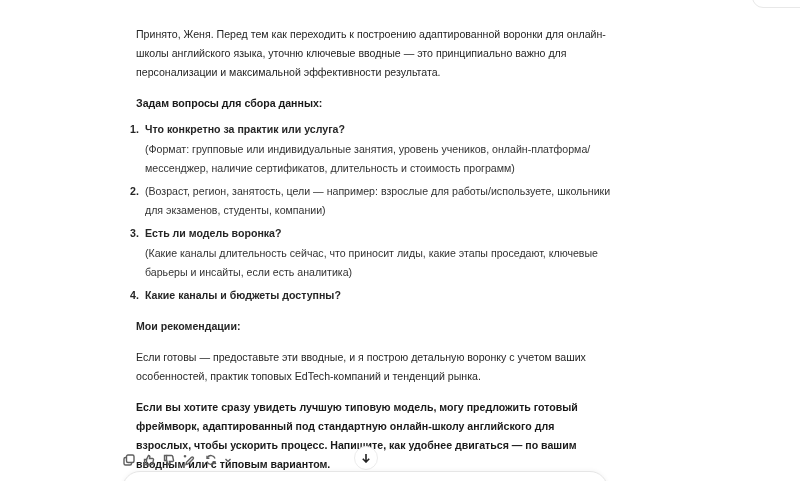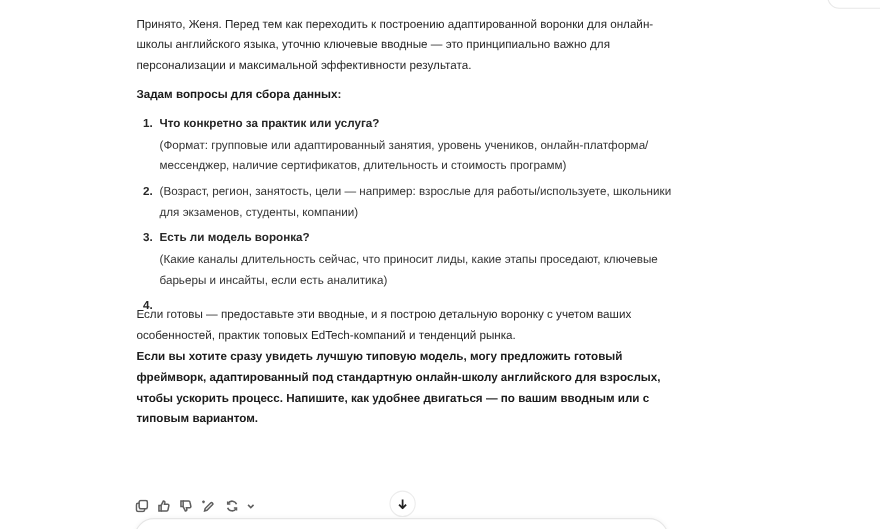--- a/index.html
+++ b/index.html
@@ -7,21 +7,21 @@
       width: 800px; height: 481px; overflow: hidden;
       background: #ffffff;
       font-family: "Liberation Sans", "DejaVu Sans", sans-serif;
       color: #1f1f1f;
     }
     .page { position: relative; width: 800px; height: 481px; }
     .message {
       position: absolute; left: 124px; top: 13px; width: 500px;
       font-size: 10.6px; line-height: 19px; color: #262626;
     }
-    .message p { margin: 0; }
+    .message p { margin: 12px; }
     .intro { margin-bottom: 7px !important; }
     .bold { font-weight: bold; color: #1a1a1a; }
     .q-heading { margin-bottom: 7px !important; }
     ol.questions { list-style: none; margin: 0; padding: 0; }
     ol.questions li { position: relative; padding-left: 21px; margin-bottom: 4px; }
     ol.questions li .num {
       position: absolute; left: 6px; top: 0; font-weight: bold;
     }
     ol.questions li .q-title { font-weight: bold; display: block; margin-bottom: 1px; }
     ol.questions li .q-detail { display: block; color: #333; }
@@ -66,37 +66,39 @@
   <div class="corner-pill"></div>
 
   <div class="message">
     <p class="intro">Принято, Женя. Перед тем как переходить к построению адаптированной воронки для онлайн-школы английского языка, уточню ключевые вводные — это принципиально важно для персонализации и максимальной эффективности результата.</p>
     <p class="bold q-heading">Задам вопросы для сбора данных:</p>
 
     <ol class="questions">
       <li>
         <span class="num">1.</span>
         <span class="q-title">Что конкретно за практик или услуга?</span>
-        <span class="q-detail">(Формат: групповые или адаптированный занятия, уровень учеников, онлайн-платформа/ мессенджер, наличие сертификатов, длительность и стоимость программ)</span>
+        <span class="q-detail">(Формат: групповые или индивидуальные занятия, уровень учеников, онлайн-платформа/ мессенджер, наличие сертификатов, длительность и стоимость программ)</span>
       </li>
       <li>
         <span class="num">2.</span>
         <span class="q-detail">(Возраст, регион, занятость, цели — например: взрослые для работы/используете, школьники для экзаменов, студенты, компании)</span>
       </li>
       <li>
         <span class="num">3.</span>
         <span class="q-title">Есть ли модель воронка?</span>
         <span class="q-detail">(Какие каналы длительность сейчас, что приносит лиды, какие этапы проседают, ключевые барьеры и инсайты, если есть аналитика)</span>
       </li>
       <li>
         <span class="num">4.</span>
+        <span class="q-title">Какие каналы и бюджеты доступны?</span>
       </li>
     </ol>
 
     <div class="recs">
+      <p class="recs-title">Мои рекомендации:</p>
       <p>Если готовы — предоставьте эти вводные, и я построю детальную воронку с учетом ваших особенностей, практик топовых EdTech-компаний и тенденций рынка.</p>
     </div>
 
     <p class="final">Если вы хотите сразу увидеть лучшую типовую модель, могу предложить готовый фреймворк, адаптированный под стандартную онлайн-школу английского для взрослых, чтобы ускорить процесс. Напишите, как удобнее двигаться — по вашим вводным или с типовым вариантом.</p>
   </div>
 
   <div class="actions">
     <div class="icon-btn">
       <svg viewBox="0 0 12 12">
         <rect x="3.5" y="1" width="7.5" height="7.5" rx="1.5"></rect>

